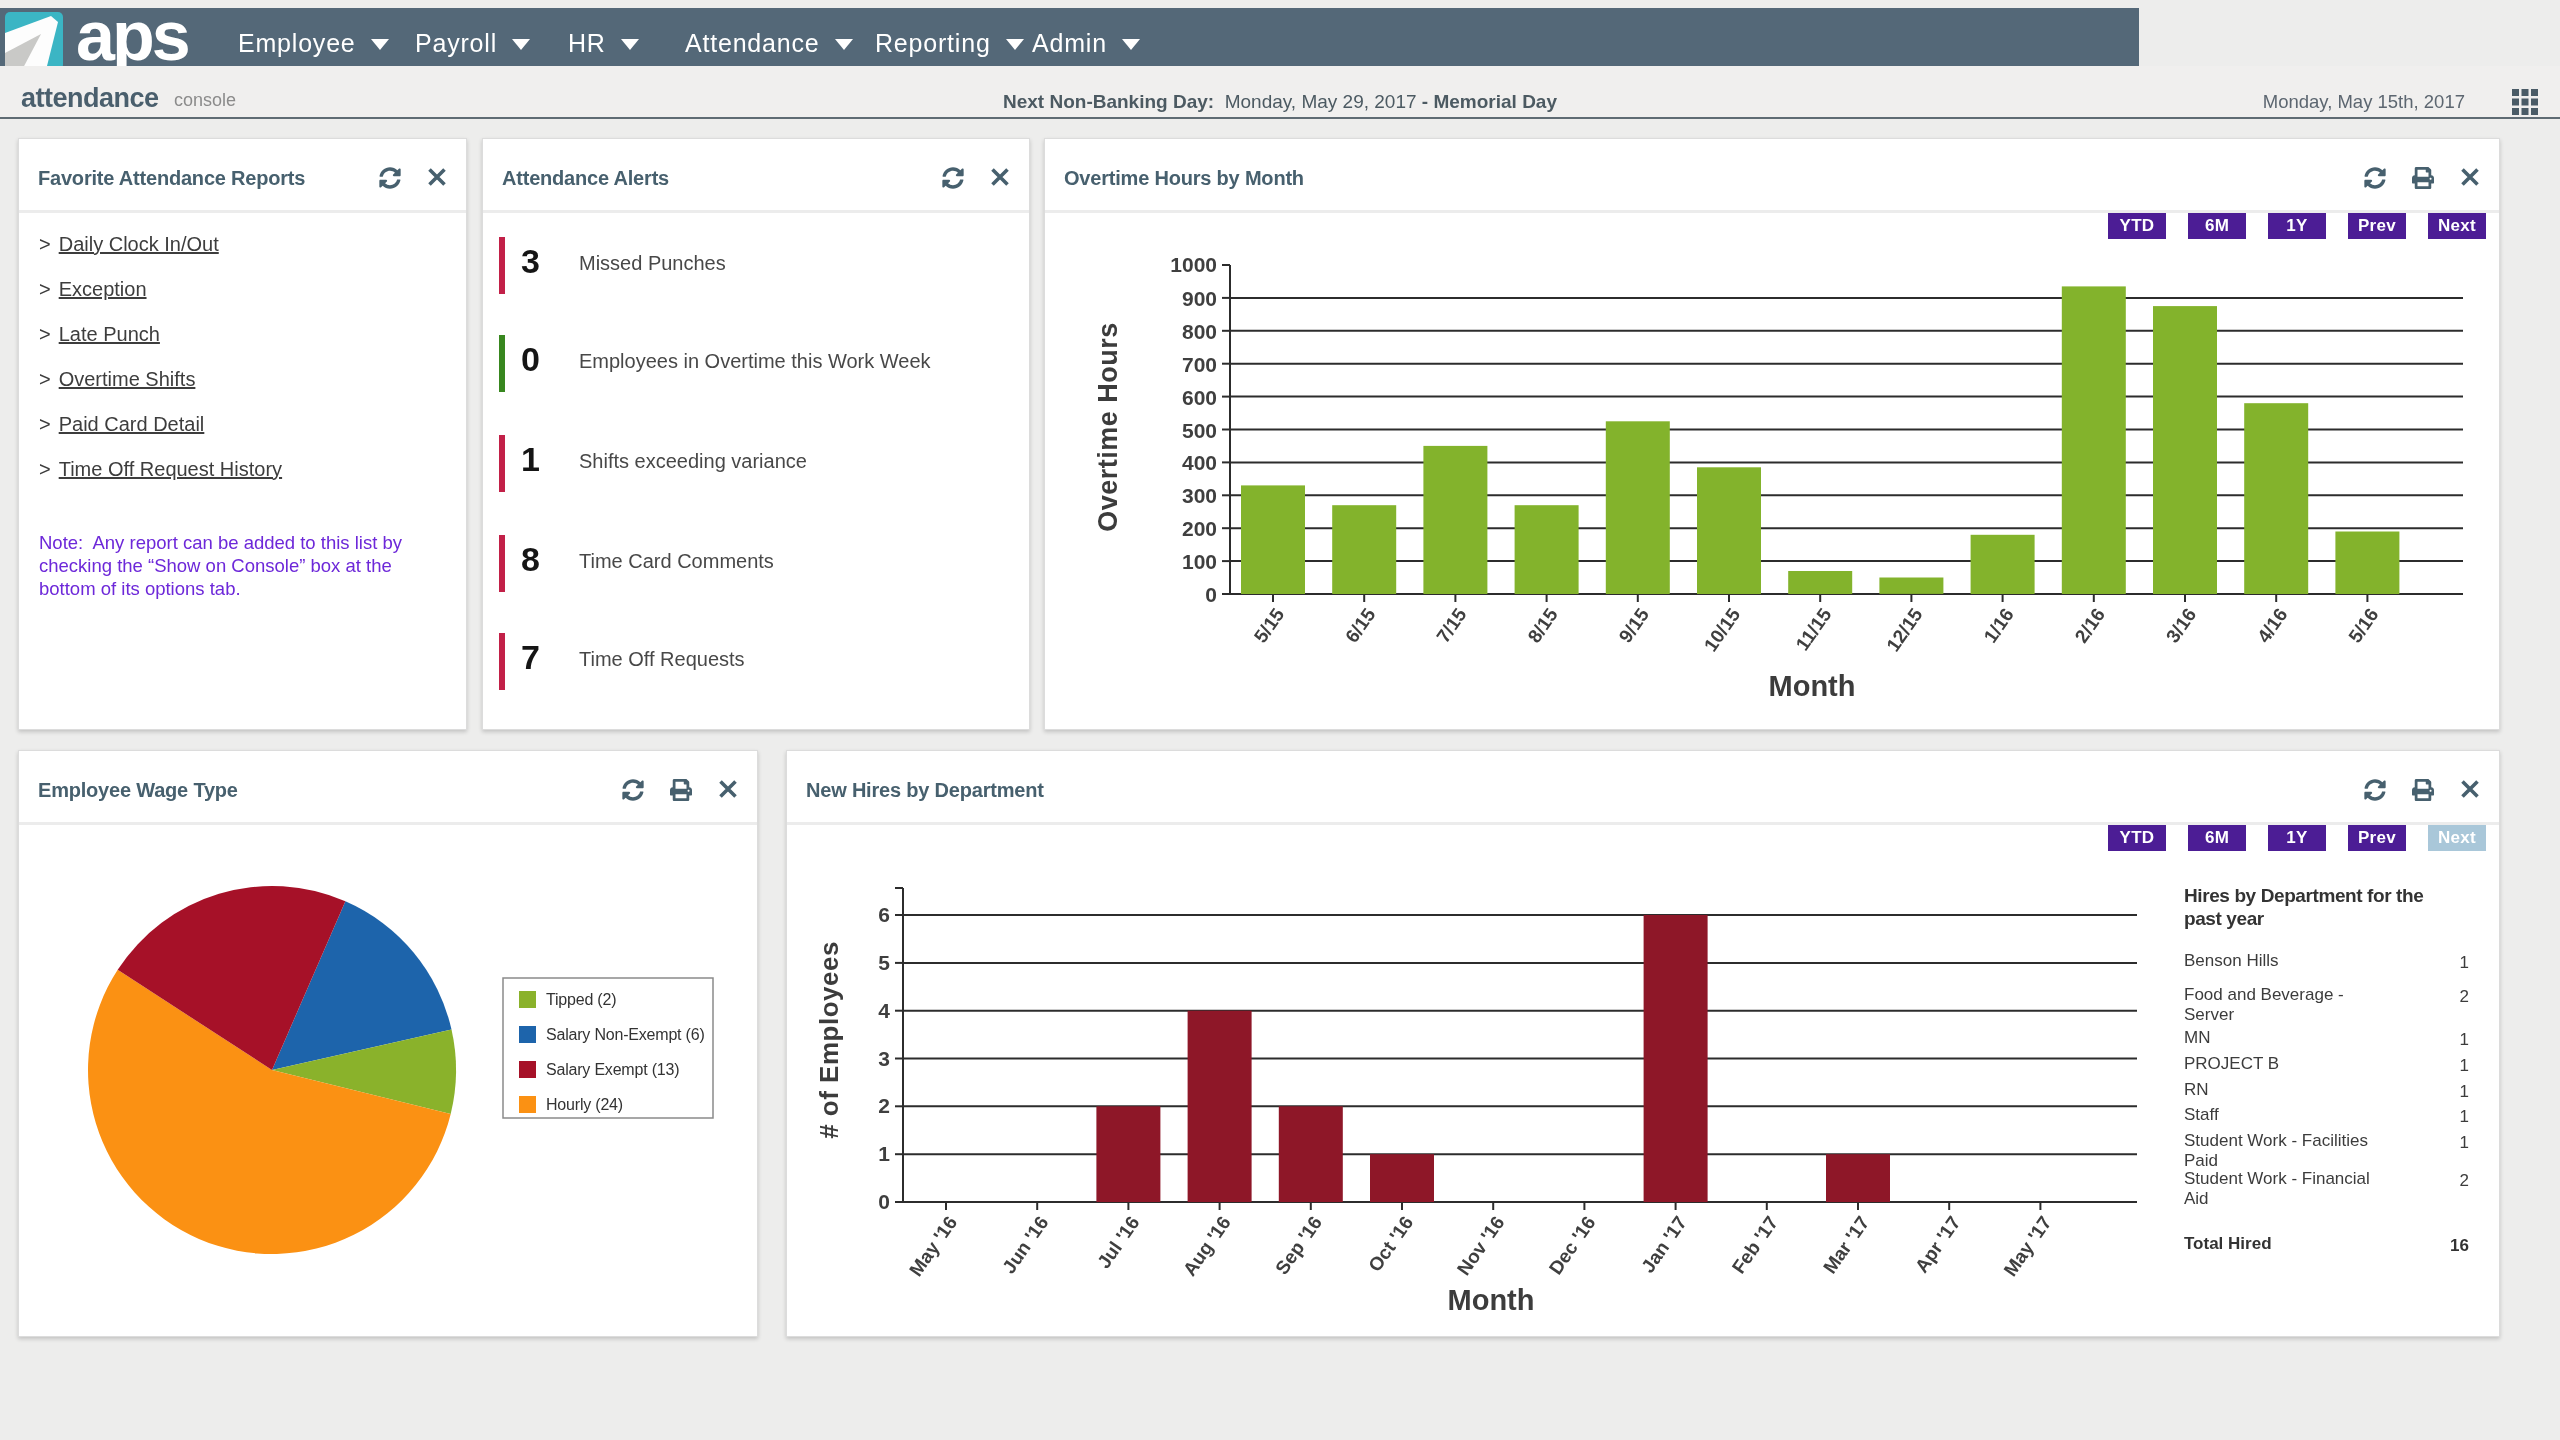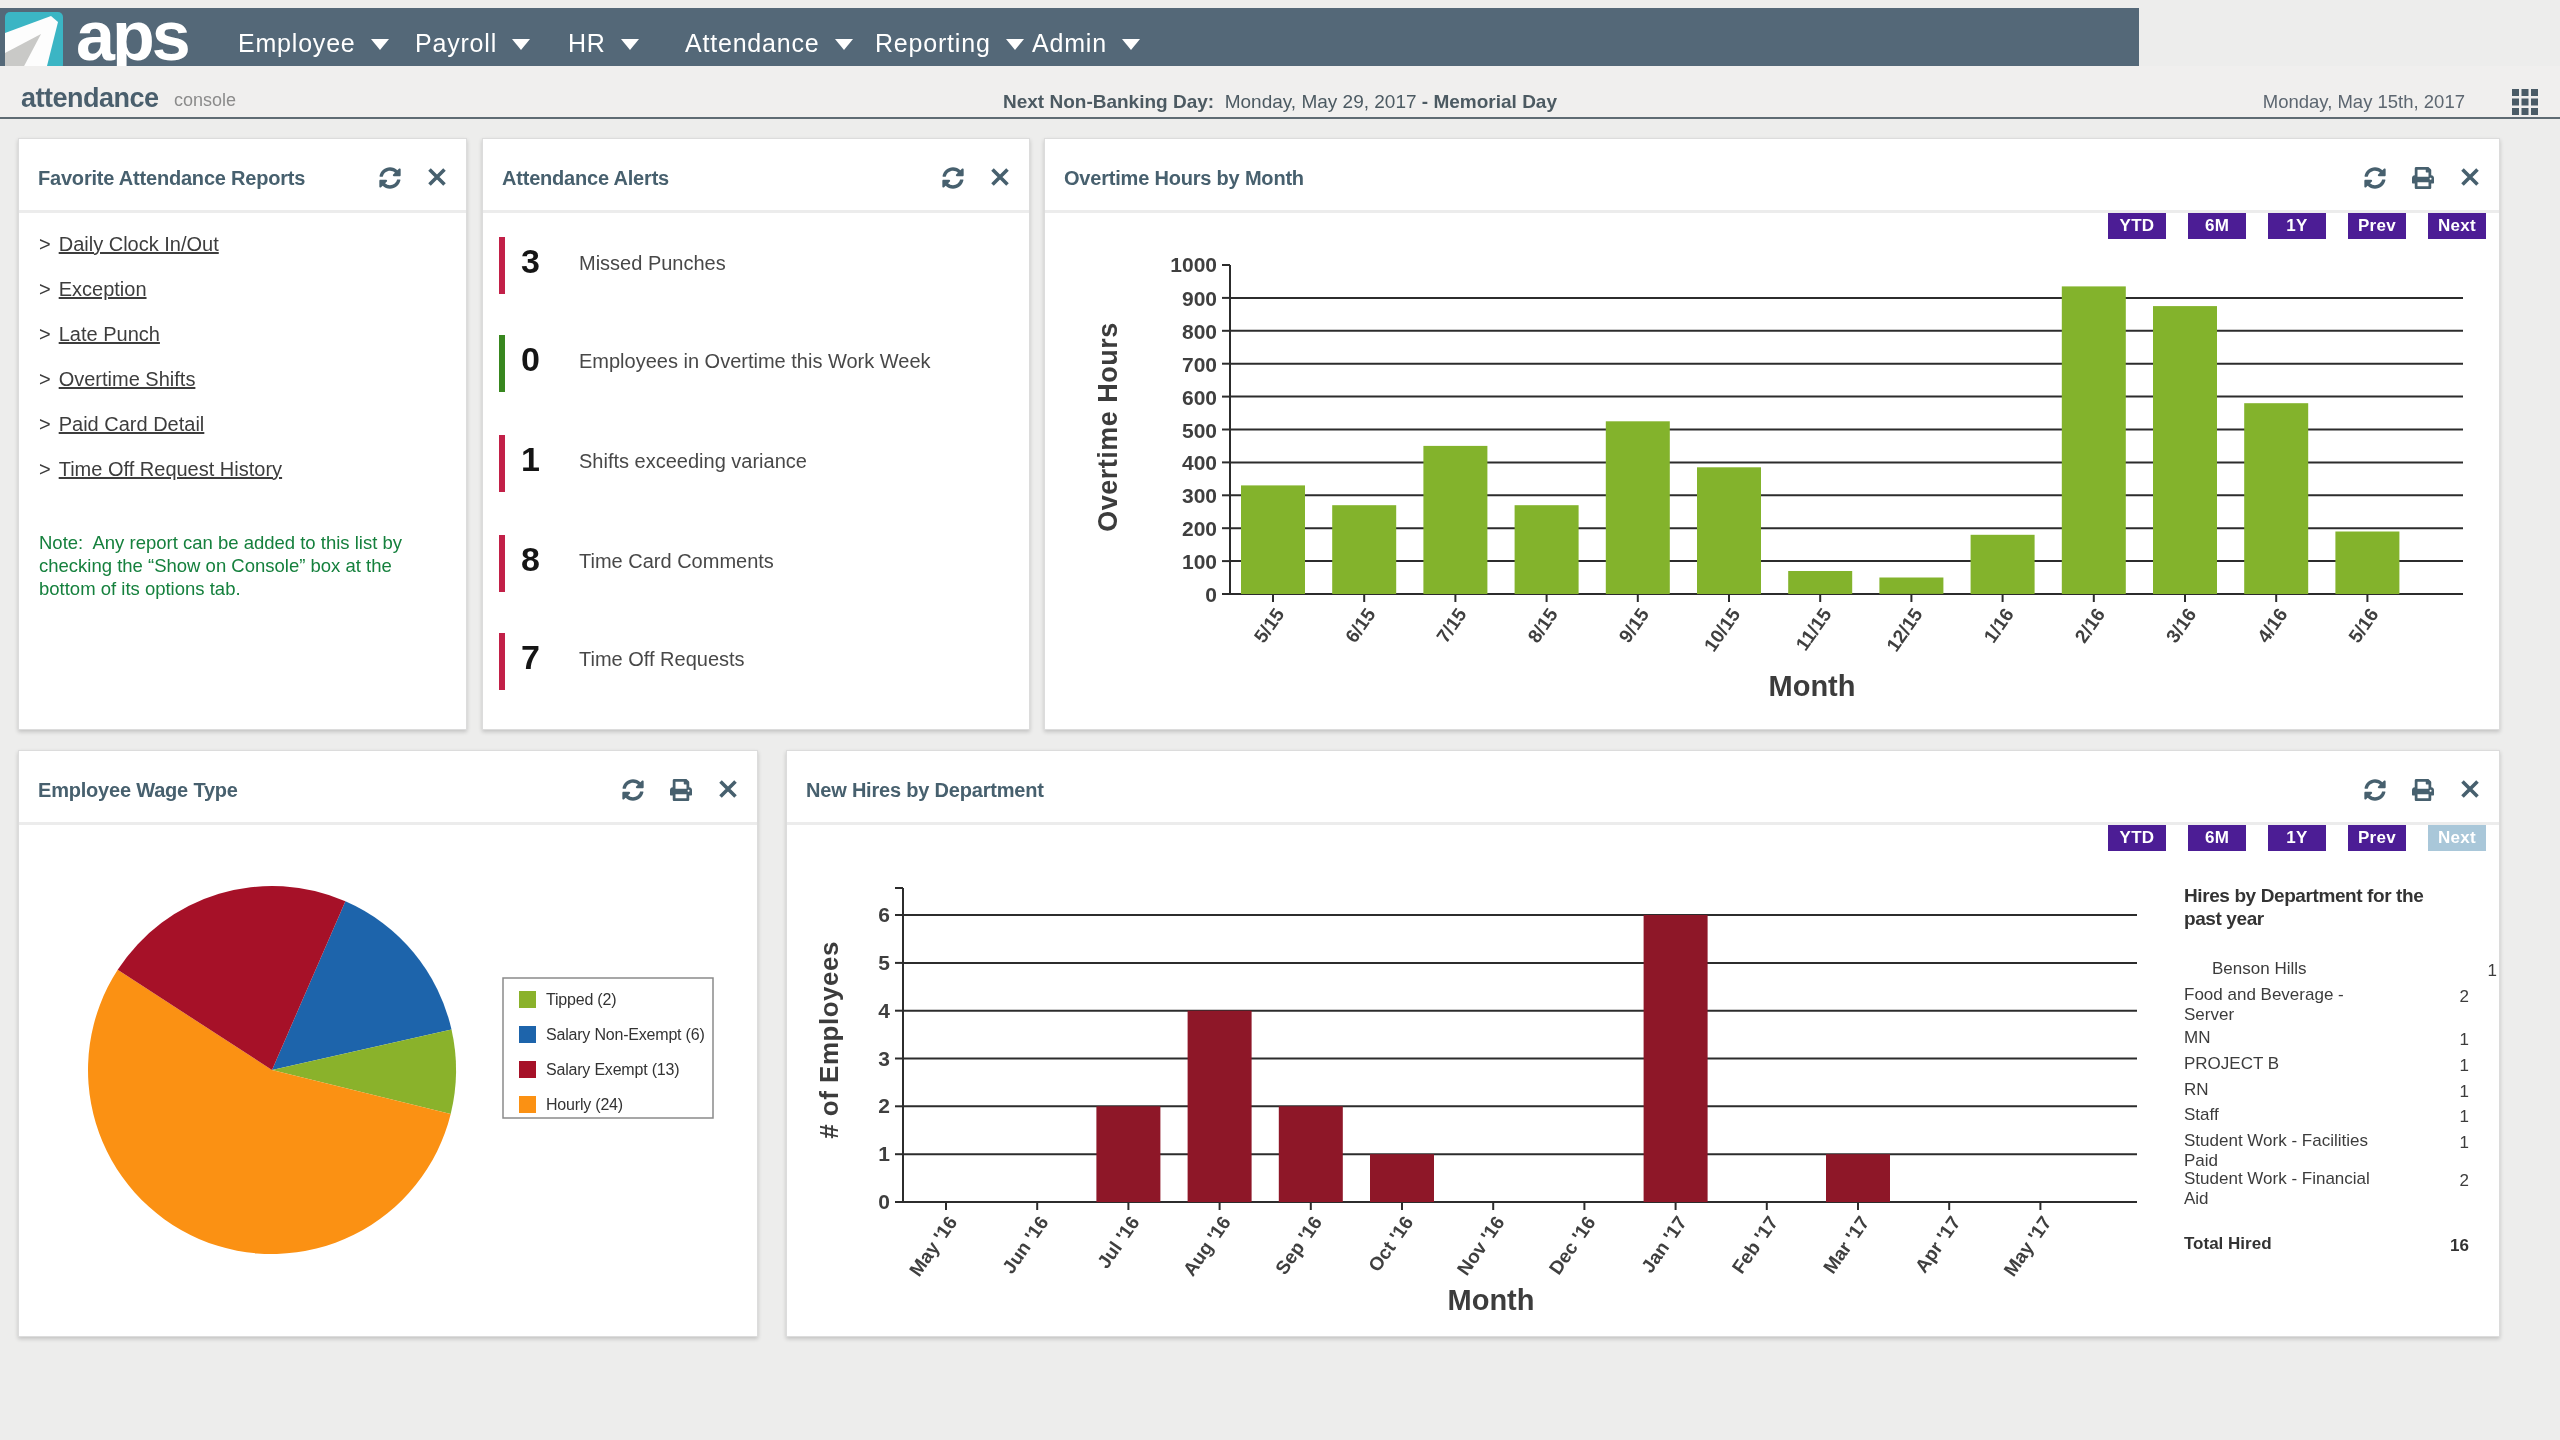--- a/index.html
+++ b/index.html
@@ -18,21 +18,21 @@
   .centerinfo { position:absolute; left:0; top:91px; width:2560px; text-align:center; font-size:19px; color:#4c5a62; }
   .dateinfo { position:absolute; left:2165px; top:91px; width:300px; text-align:right; font-size:18.5px; color:#5c6670; }
   .gridicon { position:absolute; left:2512px; top:89px; }
   .card { position:absolute; background:#fff; border:1px solid #dcdcdc; box-shadow:0 2px 4px rgba(0,0,0,0.18); }
   .chead { position:absolute; left:0; top:0; right:0; height:74px; border-bottom:3px solid #ececec; }
   .ctitle { position:absolute; left:19px; top:28px; font-size:20px; font-weight:bold; color:#47606e; letter-spacing:-0.2px; }
   .cicons { position:absolute; top:28px; right:19px; display:flex; gap:26px; }
   .links { position:absolute; left:20px; top:94px; font-size:20px; color:#3d3d3d; }
   .links div { height:45px; }
   .links span { text-decoration:underline; margin-left:8px; }
-  .note { position:absolute; left:20px; top:392px; width:404px; font-size:18.5px; line-height:23px; color:#15803d; }
+  .note { position:absolute; left:20px; top:392px; width:404px; font-size:18.5px; line-height:23px; color:#6d28d9; }
   .alertrow { position:absolute; left:16px; height:57px; }
   .abar { position:absolute; left:0; top:0; width:6px; height:57px; }
   .anum { position:absolute; left:22px; top:5px; font-size:34px; font-weight:bold; color:#151515; }
   .atext { position:absolute; left:80px; top:15px; font-size:20px; color:#484848; white-space:nowrap; }
   .btnrow { position:absolute; top:74px; right:13px; display:flex; gap:22px; }
   .btn { width:58px; height:26px; background:#4c1d95; color:#fff; font-size:17px; font-weight:bold; text-align:center; line-height:26px; letter-spacing:0.3px; }
   .btn.off { background:#a9c7d9; }
   .hrow { position:absolute; left:1397px; width:285px; font-size:17px; color:#3c3c3c; }
   .hrow span { display:inline-block; width:218px; line-height:19.5px; }
   .hrow b { position:absolute; right:0; top:2px; font-weight:normal; }
@@ -396,21 +396,21 @@
         <text transform="translate(1083,471) rotate(-55)">Mar '17</text>
         <text transform="translate(1174.2,471) rotate(-55)">Apr '17</text>
         <text transform="translate(1265.4,471) rotate(-55)">May '17</text>
       </g>
 
       <text transform="translate(51,289) rotate(-90)" font-size="26" font-weight="bold" fill="#3c3c3c" text-anchor="middle" letter-spacing="0.5"># of Employees</text>
       <text x="704" y="559" font-size="29" font-weight="bold" fill="#3c3c3c" text-anchor="middle">Month</text>
     </g>
   </svg>
   <div style="position:absolute; left:1397px; top:134px; width:278px; font-size:19px; font-weight:bold; color:#333; line-height:22.5px; letter-spacing:-0.4px;">Hires by Department for the past year</div>
-  <div class="hrow" style="top:208px;margin-left:28px;"><span>Benson Hills</span><b>1</b></div>
+  <div class="hrow" style="top:200px;"><span>Benson Hills</span><b>1</b></div>
   <div class="hrow" style="top:234px;"><span>Food and Beverage -<br>Server</span><b>2</b></div>
   <div class="hrow" style="top:277px;"><span>MN</span><b>1</b></div>
   <div class="hrow" style="top:303px;"><span>PROJECT B</span><b>1</b></div>
   <div class="hrow" style="top:329px;"><span>RN</span><b>1</b></div>
   <div class="hrow" style="top:354px;"><span>Staff</span><b>1</b></div>
   <div class="hrow" style="top:380px;"><span>Student Work - Facilities<br>Paid</span><b>1</b></div>
   <div class="hrow" style="top:418px;"><span>Student Work - Financial<br>Aid</span><b>2</b></div>
   <div class="hrow tot" style="top:483px;"><span>Total Hired</span><b>16</b></div>
 </div>
 

